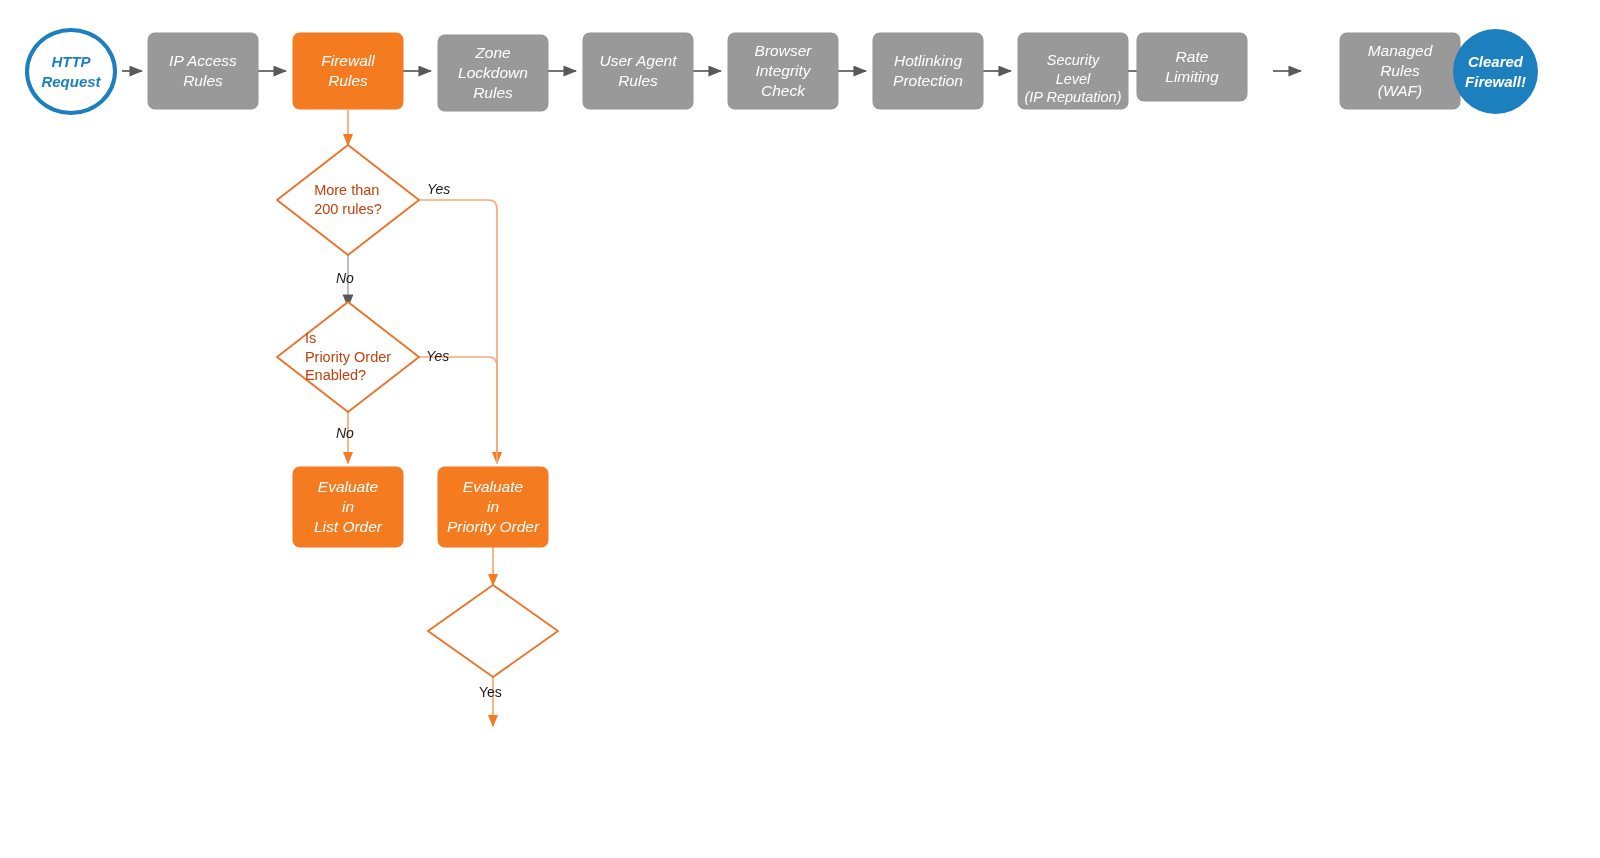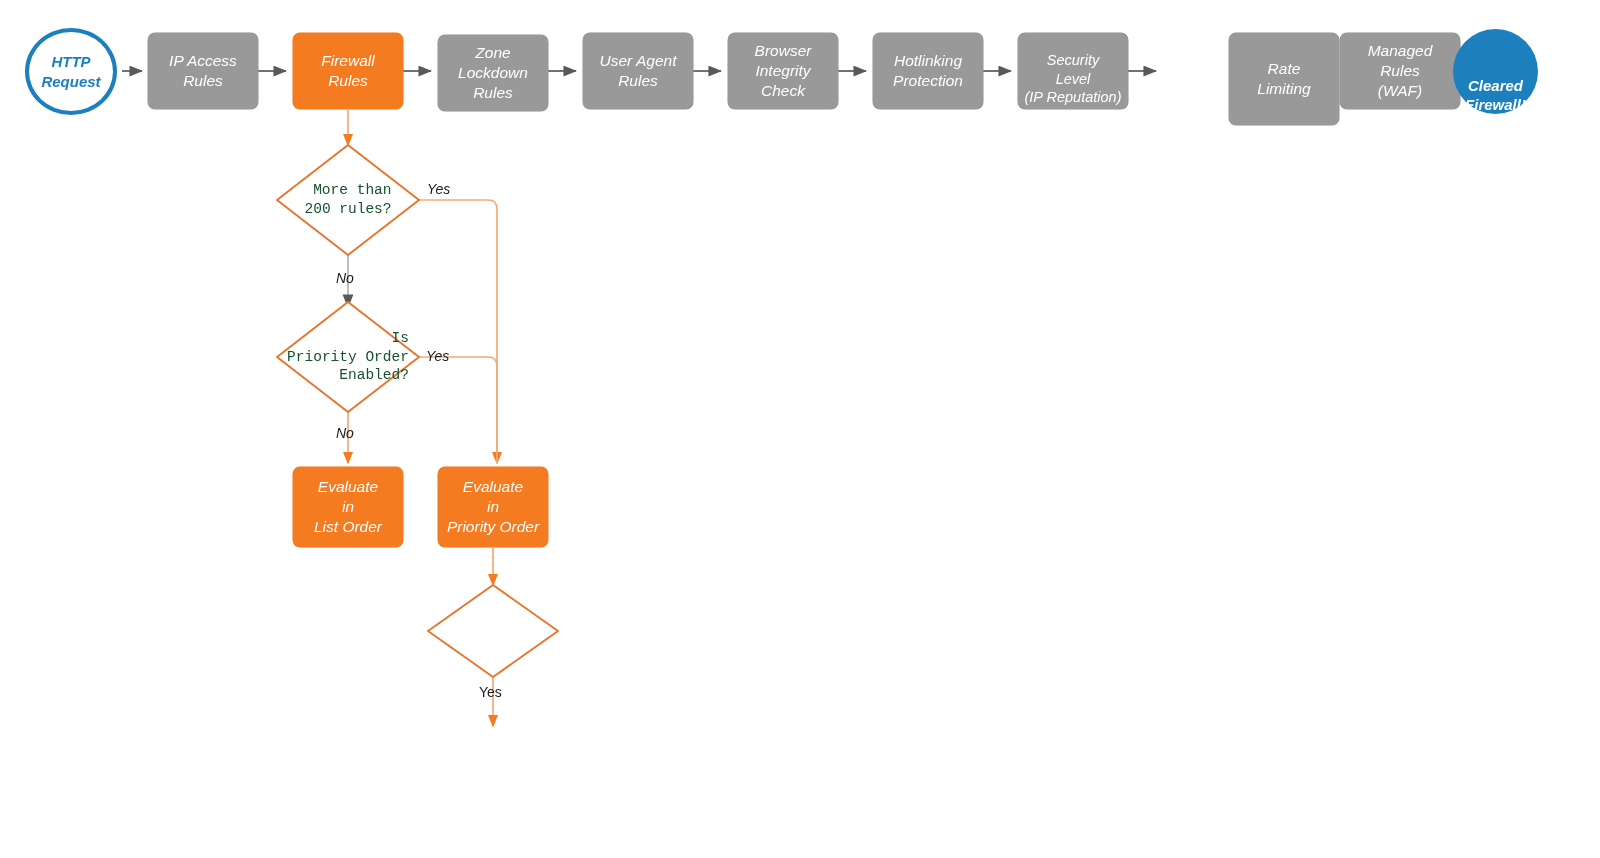--- a/index.html
+++ b/index.html
@@ -80,25 +80,24 @@
   .decision {
     position: absolute;
     display: flex;
     align-items: center;
     justify-content: center;
   }
   .decision .dia-text {
     position: relative;
     z-index: 2;
     font-size: 14.5px;
-    color: #14532d;
-    text-align: right;
+    color: #c2410c;
+    text-align: left;
     line-height: 1.3;
     white-space: pre-line;
-    font-family: Liberation Mono, monospace;
   }
 
   
   .edge-label {
     position: absolute;
     font-size: 14px;
     font-style: italic;
     color: #1a1a1a;
     white-space: nowrap;
   }
@@ -201,32 +200,32 @@
 Integrity
 Check</span>
   </div>
 
   <div class="node proc gray" style="left:1018px; top:33px; width:110px; height:76px; font-size:14.5px;align-items:flex-end;">
     <span>Security
 Level
 (IP Reputation)</span>
   </div>
 
-  <div class="node proc gray" style="left:1229px; top:33px; width:110px; height:92px;">
+  <div class="node proc gray" style="left:1137px; top:33px; width:110px; height:68px;">
     <span>Rate
 Limiting</span>
   </div>
 
   <div class="node proc gray" style="left:1308px; top:33px; width:120px; height:76px;margin-left:32px;">
     <span>Managed
 Rules
 (WAF)</span>
   </div>
 
-  <div class="node term solid" style="left:1453px; top:29px; width:85px; height:85px;align-items:flex-end;">
+  <div class="node term solid" style="left:1453px; top:29px; width:85px; height:85px;">
     <span>Cleared
 Firewall!</span>
   </div>
 
   <div class="decision" style="left:277px; top:145px; width:142px; height:110px;">
     <span class="dia-text">More than
 200 rules?</span>
   </div>
 
   <div class="decision" style="left:277px; top:302px; width:142px; height:110px;">

